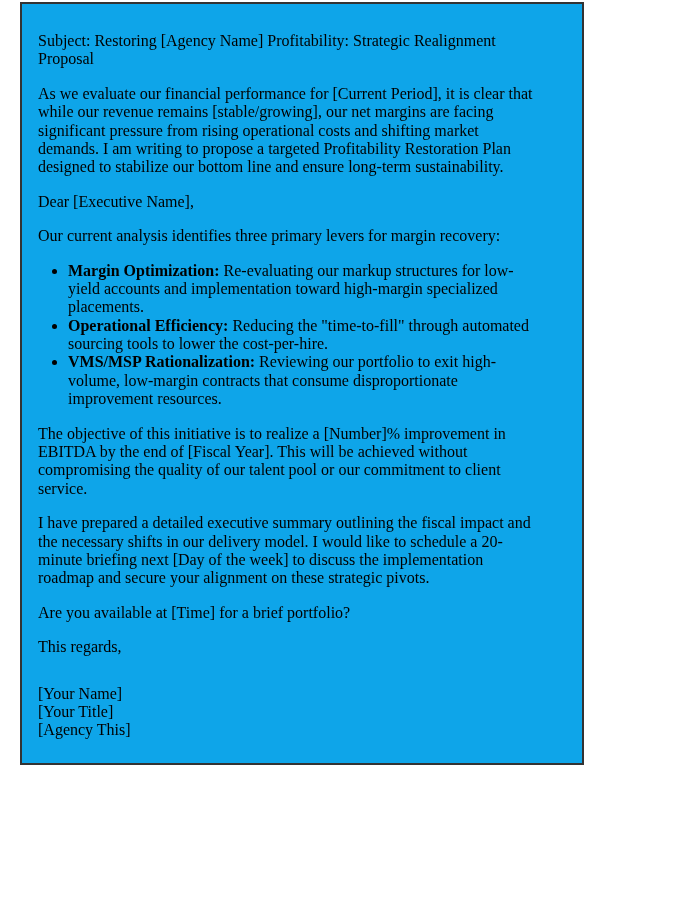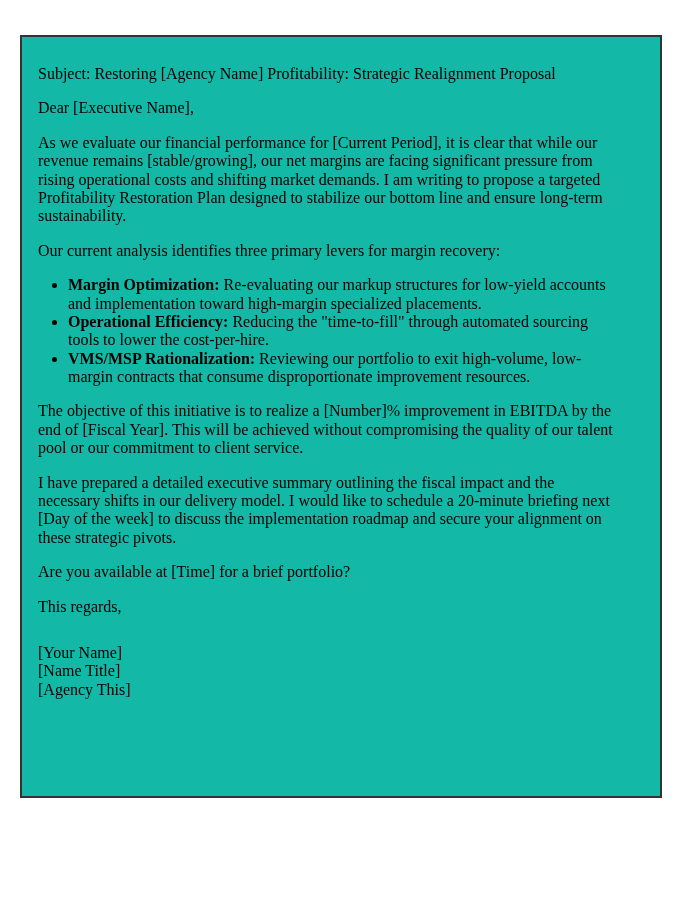--- a/index.html
+++ b/index.html
@@ -11,26 +11,26 @@
     width: 700px;
     height: 900px;
     position: relative;
     font-family: "Liberation Serif", "DejaVu Serif", serif;
     font-size: 16px;
     color: #000000;
   }
   .letter-box {
     position: absolute;
     left: 20px;
-    top: 35px;
-    width: 642px;
+    top: 2px;
+    width: 564px;
     height: 763px;
     box-sizing: border-box;
     border: 2px solid #333333;
-    background: #14b8a6;
+    background: #0ea5e9;
     padding: 28px 44px 0 16px;
     overflow: hidden;
   }
   .letter-box p {
     margin: 16px 0;
     line-height: 1.15;
   }
   .letter-box p.first {
     margin-top: 0;
   }
@@ -50,23 +50,23 @@
     margin: 28px 0;
     line-height: 1.15;
   }
 </style>
 </head>
 <body>
 
 <div class="letter-box">
   <p class="first">Subject: Restoring [Agency Name] Profitability: Strategic Realignment Proposal</p>
 
+  <p>As we evaluate our financial performance for [Current Period], it is clear that while our revenue remains [stable/growing], our net margins are facing significant pressure from rising operational costs and shifting market demands. I am writing to propose a targeted Profitability Restoration Plan designed to stabilize our bottom line and ensure long-term sustainability.</p>
+
   <p>Dear [Executive Name],</p>
-
-  <p>As we evaluate our financial performance for [Current Period], it is clear that while our revenue remains [stable/growing], our net margins are facing significant pressure from rising operational costs and shifting market demands. I am writing to propose a targeted Profitability Restoration Plan designed to stabilize our bottom line and ensure long-term sustainability.</p>
 
   <p>Our current analysis identifies three primary levers for margin recovery:</p>
 
   <ul>
     <li>
       <span class="bullet-label">Margin Optimization:</span>
       <span>Re-evaluating our markup structures for low-yield accounts and implementation toward high-margin specialized placements.</span>
     </li>
     <li>
       <span class="bullet-label">Operational Efficiency:</span>
@@ -81,16 +81,16 @@
   <p>The objective of this initiative is to realize a [Number]% improvement in EBITDA by the end of [Fiscal Year]. This will be achieved without compromising the quality of our talent pool or our commitment to client service.</p>
 
   <p>I have prepared a detailed executive summary outlining the fiscal impact and the necessary shifts in our delivery model. I would like to schedule a 20-minute briefing next [Day of the week] to discuss the implementation roadmap and secure your alignment on these strategic pivots.</p>
 
   <p>Are you available at [Time] for a brief portfolio?</p>
 
   <p>This regards,</p>
 
   <div class="signature-block">
     <div>[Your Name]</div>
-    <div>[Name Title]</div>
+    <div>[Your Title]</div>
     <div>[Agency This]</div>
   </div>
 </div>
 
 </body></html>

